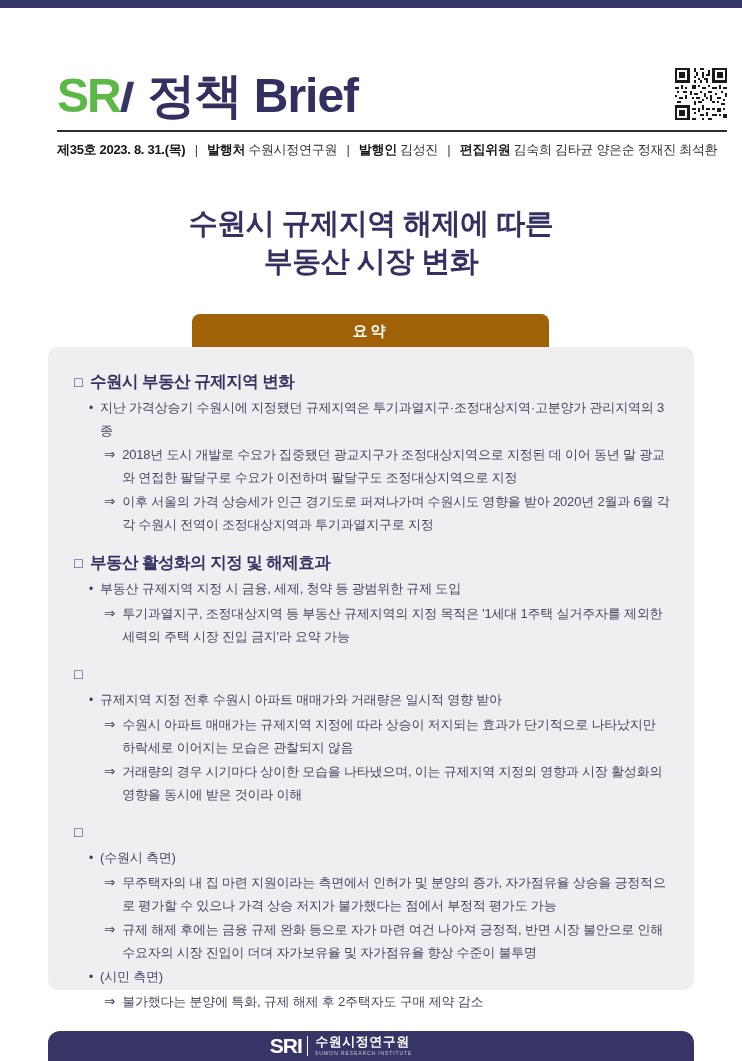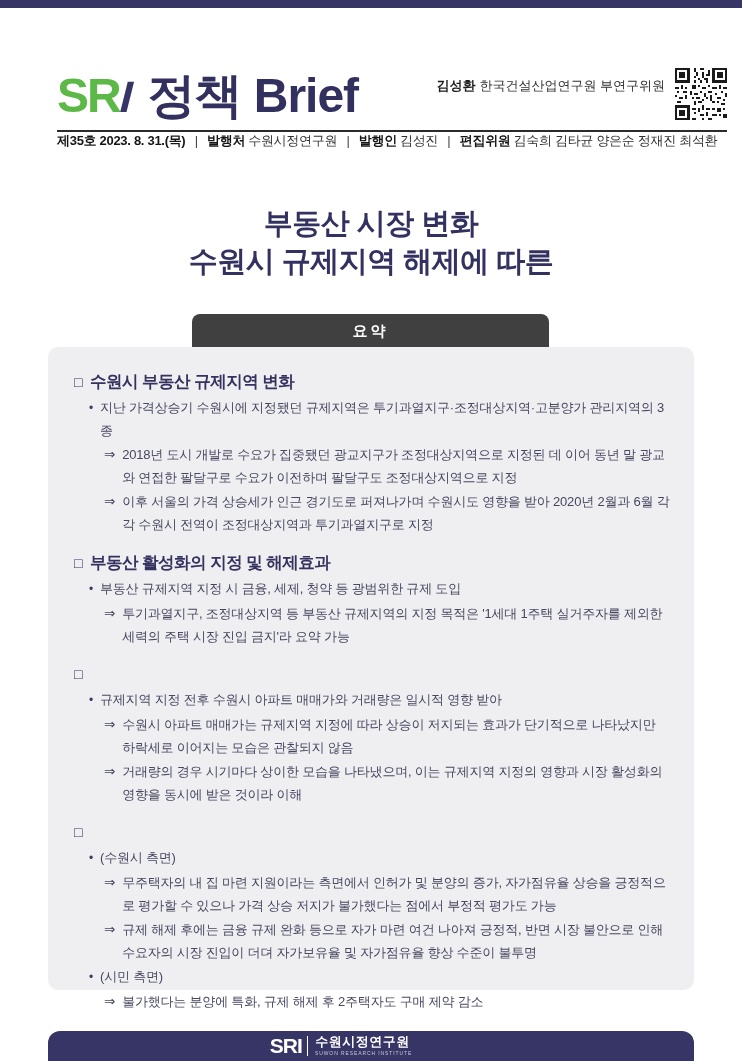--- a/index.html
+++ b/index.html
@@ -12,32 +12,32 @@
   .logo-row{position:relative;height:52px;}
   .logo{position:absolute;left:0;top:0;white-space:nowrap;line-height:52px;}
   .logo-sr{font-size:48px;font-weight:800;color:#5CB948;letter-spacing:-2px;}
   .logo-i{display:inline-block;font-size:44px;font-weight:800;color:#373566;transform:skewX(-14deg);margin-left:1px;}
   .logo-word{font-size:48px;font-weight:800;color:#32305E;margin-left:10px;letter-spacing:-1px;}
   .author-block{position:absolute;right:62px;top:6px;text-align:right;color:#2e2e2e;font-size:13px;line-height:20px;}
   .author-name{font-weight:800;color:#1c1c1c;margin-right:4px;}
   .author-email{color:#3a3a3a;}
   .qr{position:absolute;right:0;top:-2px;width:52px;height:52px;}
   .rule{margin-top:8px;border-top:2px solid #2b2b2b;}
-  .publine{font-size:13px;color:#2e2e2e;white-space:nowrap;letter-spacing:-0.3px;}
+  .publine{margin-top:9px;font-size:13px;color:#2e2e2e;white-space:nowrap;letter-spacing:-0.3px;}
   .publine .b{font-weight:800;color:#151515;}
   .publine .sep{margin:0 6px;color:#444;}
   .publine .val{margin-left:3px;}
 
   
   .title{position:absolute;top:204px;left:0;width:742px;margin:0;text-align:center;
          font-size:29px;font-weight:800;color:#333160;line-height:38px;letter-spacing:-0.5px;}
   .title .tl{display:block;}
 
   
-  .tab{position:absolute;top:314px;left:192px;width:357px;height:33px;background:#404040;
+  .tab{position:absolute;top:314px;left:192px;width:357px;height:33px;background:#a16207;
        border-radius:8px 8px 0 0;color:#ffffff;font-size:15px;font-weight:700;
        text-align:center;line-height:33px;letter-spacing:3px;}
   .box{position:absolute;top:347px;left:48px;width:646px;height:643px;background:#EFEEF1;
        border-radius:10px;box-sizing:border-box;padding:22px 24px 14px 26px;}
   .sec{margin-top:14px;}
   .sec:first-child{margin-top:0;}
   .sec-head{display:flex;align-items:baseline;font-size:16.5px;font-weight:800;color:#34325F;
             letter-spacing:-0.5px;line-height:25px;}
   .sec-sq{font-size:14px;font-weight:400;margin-right:8px;color:#34325F;}
   .item{display:flex;align-items:baseline;font-size:13px;line-height:23px;color:#474760;
@@ -65,23 +65,20 @@
 <div class="page">
   <div class="topbar"></div>
 
   <header class="masthead">
     <div class="logo-row">
       <div class="logo">
         <span class="logo-sr">SR</span><span class="logo-i">I</span>
         <span class="logo-word">정책 Brief</span>
       </div>
       <div class="author-block">
-        <div>
-          <span class="author-name">김성환</span><span>한국건설산업연구원 부연구위원</span>
-        </div>
       </div>
       <svg class="qr" viewBox="0 0 25 25" shape-rendering="crispEdges">
         <rect x="0" y="0" width="25" height="25" fill="#ffffff"></rect>
         <g fill="#1a1a1a">
           <rect x="0" y="0" width="7" height="7"></rect>
             <rect x="18" y="0" width="7" height="7"></rect>
             <rect x="0" y="18" width="7" height="7"></rect>
         </g>
         <g fill="#ffffff">
           <rect x="1" y="1" width="5" height="5"></rect>
@@ -102,22 +99,22 @@
       <span class="sep">|</span>
       <span class="b">발행처</span><span class="val">수원시정연구원</span>
       <span class="sep">|</span>
       <span class="b">발행인</span><span class="val">김성진</span>
       <span class="sep">|</span>
       <span class="b">편집위원</span><span class="val">김숙희 김타균 양은순 정재진 최석환</span>
     </div>
   </header>
 
   <h1 class="title">
+    <span class="tl">수원시 규제지역 해제에 따른</span>
     <span class="tl">부동산 시장 변화</span>
-    <span class="tl">수원시 규제지역 해제에 따른</span>
   </h1>
 
   <div class="tab">요약</div>
 
   <div class="box">
 
     <section class="sec">
       <div class="sec-head">
         <span class="sec-sq">□</span>
         <span>수원시 부동산 규제지역 변화</span>

